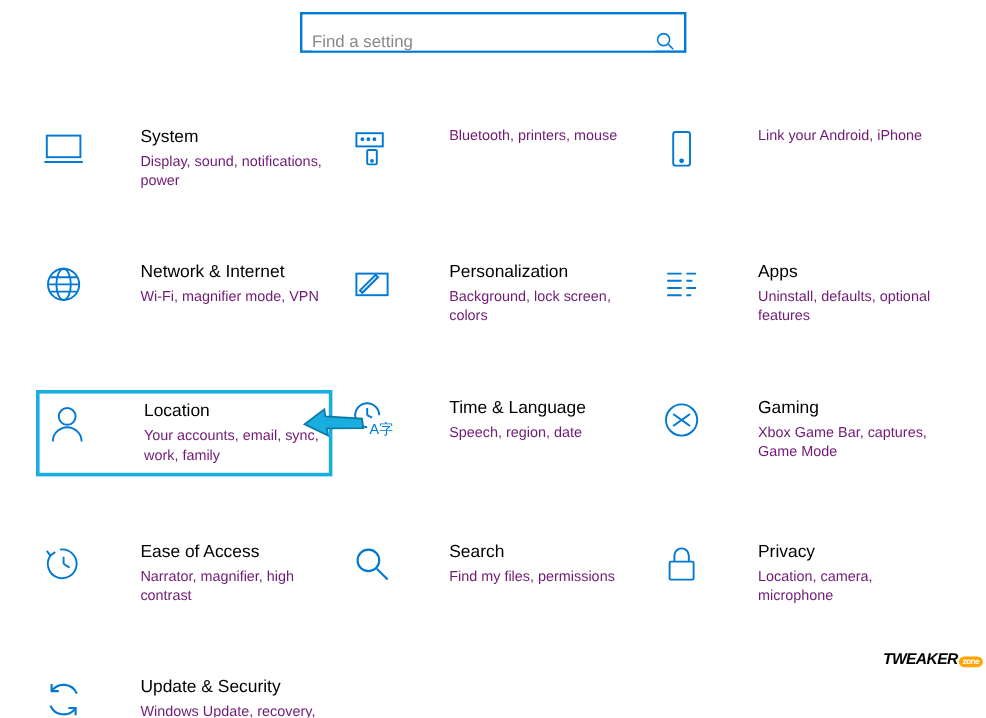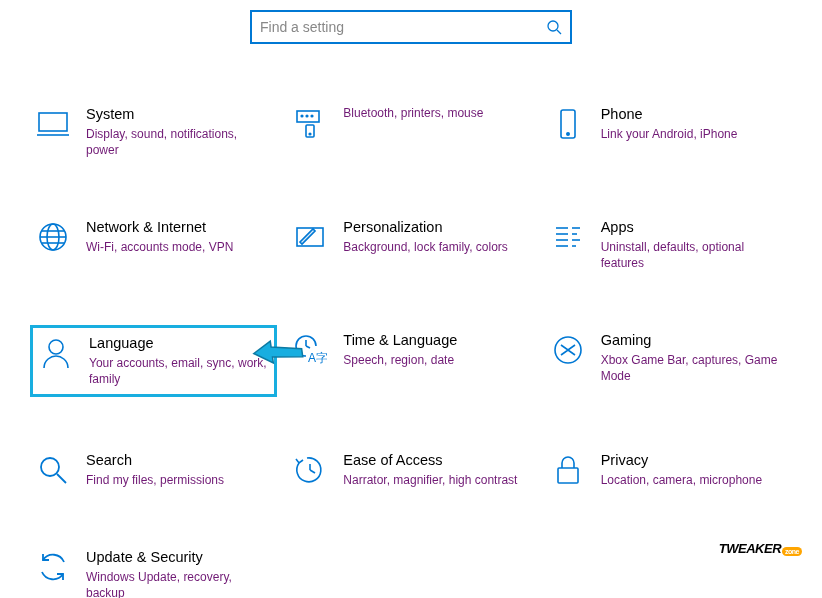--- a/index.html
+++ b/index.html
@@ -14,21 +14,21 @@
   .search-wrap {
     display: flex;
     justify-content: center;
     padding-top: 10px;
   }
   .search-box {
     width: 322px;
     height: 34px;
     border: 2px solid #0078d4;
     display: flex;
-    align-items: center;
+    align-items: flex-end;
     padding: 0 8px;
     background: #fff;
   }
   .search-input {
     flex: 1;
     border: none;
     outline: none;
     font-size: 14px;
     color: #666;
   }
@@ -57,21 +57,21 @@
   }
   .icon {
     width: 34px;
     height: 34px;
     flex-shrink: 0;
     color: #0078d4;
     margin-top: 2px;
     text-decoration: underline;
   }
   .icon svg { width: 100%; height: 100%; display: block; }
-  .text-col { flex: 1; min-width: 0; }
+  .text-col { flex: 1; min-width: 0; margin-left: 31px; }
   .item-title {
     font-size: 14.5px;
     color: #000;
     font-weight: 400;
     line-height: 1.3;
     margin-bottom: 2px;
   }
   .item-desc {
     font-size: 12px;
     color: #701a75;
@@ -81,21 +81,21 @@
     position: absolute;
     left: 252px;
     top: 336px;
     width: 54px;
     height: 34px;
     color: #18aee0;
     z-index: 5;
   }
   .watermark {
     position: absolute;
-    right: 20px;
+    right: 3px;
     bottom: 42px;
     font-size: 13px;
     font-weight: 800;
     font-style: italic;
     letter-spacing: -0.5px;
     color: #000;
     display: flex;
     align-items: center;
   }
   .watermark .zone {
@@ -157,52 +157,51 @@
   </div>
 
   <div class="item">
     <span class="icon">
       <svg viewBox="0 0 34 34" fill="none" stroke="currentColor" stroke-width="1.6">
         <rect x="10" y="3" width="14" height="28" rx="2"></rect>
         <circle cx="17" cy="27" r="1.2" fill="currentColor"></circle>
       </svg>
     </span>
     <div class="text-col">
-      <div class="item-title">Phone</div>
       <div class="item-desc">Link your Android, iPhone</div>
     </div>
   </div>
 
   <div class="item">
     <span class="icon">
       <svg viewBox="0 0 34 34" fill="none" stroke="currentColor" stroke-width="1.6">
         <circle cx="17" cy="17" r="13"></circle>
         <ellipse cx="17" cy="17" rx="6" ry="13"></ellipse>
         <line x1="4" y1="17" x2="30" y2="17"></line>
         <line x1="6" y1="11" x2="28" y2="11"></line>
         <line x1="6" y1="23" x2="28" y2="23"></line>
       </svg>
     </span>
     <div class="text-col">
       <div class="item-title">Network &amp; Internet</div>
-      <div class="item-desc">Wi-Fi, accounts mode, VPN</div>
+      <div class="item-desc">Wi-Fi, magnifier mode, VPN</div>
     </div>
   </div>
 
   <div class="item">
     <span class="icon">
       <svg viewBox="0 0 34 34" fill="none" stroke="currentColor" stroke-width="1.6">
         <rect x="4" y="8" width="26" height="18"></rect>
         <path d="M7 22 L20 9 L22 11 L9 24 Z" fill="currentColor" opacity="0.15"></path>
         <path d="M7 22 L20 9 L22 11 L9 24 Z"></path>
       </svg>
     </span>
     <div class="text-col">
       <div class="item-title">Personalization</div>
-      <div class="item-desc">Background, lock family, colors</div>
+      <div class="item-desc">Background, lock screen, colors</div>
     </div>
   </div>
 
   <div class="item">
     <span class="icon">
       <svg viewBox="0 0 34 34" fill="none" stroke="currentColor" stroke-width="1.6">
         <line x1="5" y1="8" x2="17" y2="8"></line>
           <line x1="5" y1="14" x2="17" y2="14"></line>
         <line x1="5" y1="20" x2="17" y2="20"></line>
           <line x1="5" y1="26" x2="17" y2="26"></line>
@@ -219,21 +218,21 @@
   </div>
 
   <div class="item highlight">
     <span class="icon">
       <svg viewBox="0 0 34 34" fill="none" stroke="currentColor" stroke-width="1.6">
         <circle cx="17" cy="11" r="7"></circle>
         <path d="M5 32 C5 24 12 20 17 20 C22 20 29 24 29 32"></path>
       </svg>
     </span>
     <div class="text-col">
-      <div class="item-title">Language</div>
+      <div class="item-title">Location</div>
       <div class="item-desc">Your accounts, email, sync, work, family</div>
     </div>
   </div>
 
   <div class="item">
     <span class="icon">
       <svg viewBox="0 0 34 34" fill="none" stroke="currentColor" stroke-width="1.6">
         <path d="M23 13 A10 10 0 1 0 13 23"></path>
         <line x1="13" y1="7" x2="13" y2="13"></line>
           <line x1="13" y1="13" x2="17" y2="15"></line>
@@ -254,43 +253,43 @@
       </svg>
     </span>
     <div class="text-col">
       <div class="item-title">Gaming</div>
       <div class="item-desc">Xbox Game Bar, captures, Game Mode</div>
     </div>
   </div>
 
   <div class="item">
     <span class="icon">
-      <svg viewBox="0 0 34 34" fill="none" stroke="currentColor" stroke-width="1.8">
-        <circle cx="14" cy="14" r="9"></circle>
-          <line x1="21" y1="21" x2="30" y2="30"></line>
-      </svg>
-    </span>
-    <div class="text-col">
-      <div class="item-title">Search</div>
-      <div class="item-desc">Find my files, permissions</div>
-    </div>
-  </div>
-
-  <div class="item">
-    <span class="icon">
       <svg viewBox="0 0 34 34" fill="none" stroke="currentColor" stroke-width="1.6">
         <path d="M6 10 A12 12 0 1 0 14 5"></path>
         <polyline points="3,6 6,10 10,7"></polyline>
         <line x1="17" y1="11" x2="17" y2="17"></line>
           <line x1="17" y1="17" x2="22" y2="20"></line>
       </svg>
     </span>
     <div class="text-col">
       <div class="item-title">Ease of Access</div>
       <div class="item-desc">Narrator, magnifier, high contrast</div>
+    </div>
+  </div>
+
+  <div class="item">
+    <span class="icon">
+      <svg viewBox="0 0 34 34" fill="none" stroke="currentColor" stroke-width="1.8">
+        <circle cx="14" cy="14" r="9"></circle>
+          <line x1="21" y1="21" x2="30" y2="30"></line>
+      </svg>
+    </span>
+    <div class="text-col">
+      <div class="item-title">Search</div>
+      <div class="item-desc">Find my files, permissions</div>
     </div>
   </div>
 
   <div class="item">
     <span class="icon">
       <svg viewBox="0 0 34 34" fill="none" stroke="currentColor" stroke-width="1.6">
         <rect x="7" y="15" width="20" height="15" rx="1"></rect>
         <path d="M11 15 V10 a6 6 0 0 1 12 0 V15"></path>
       </svg>
     </span>

